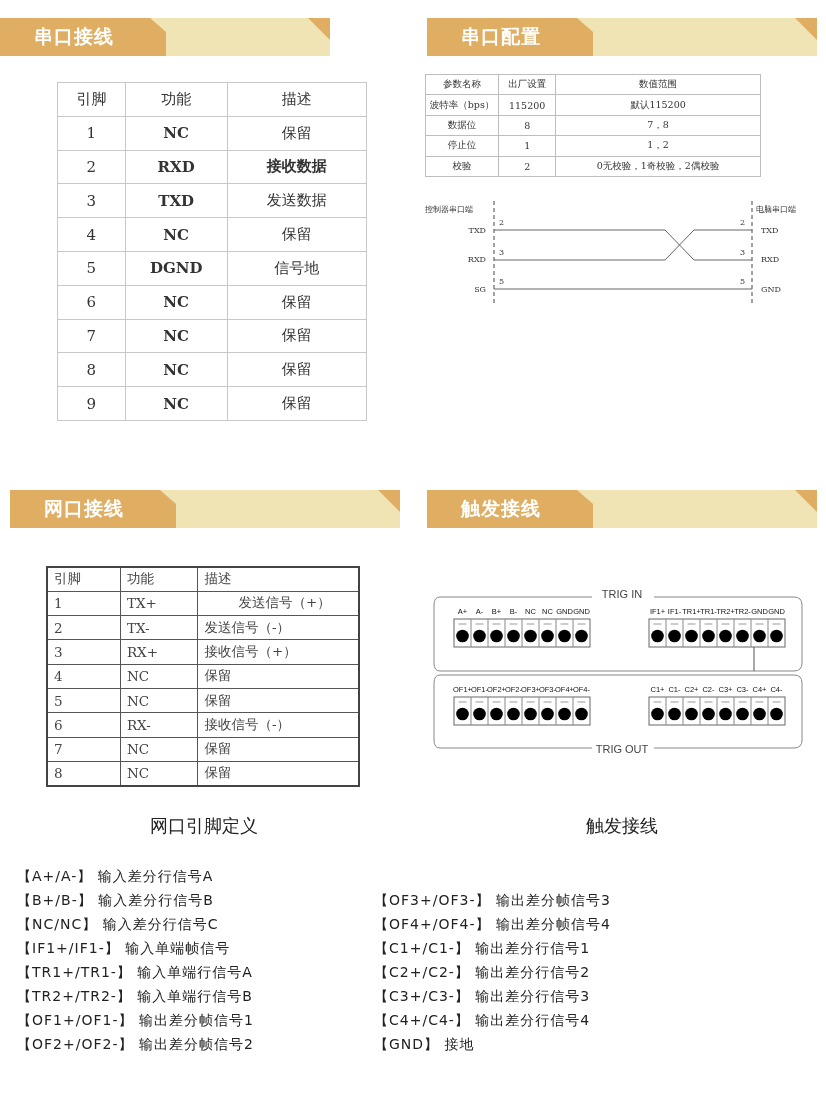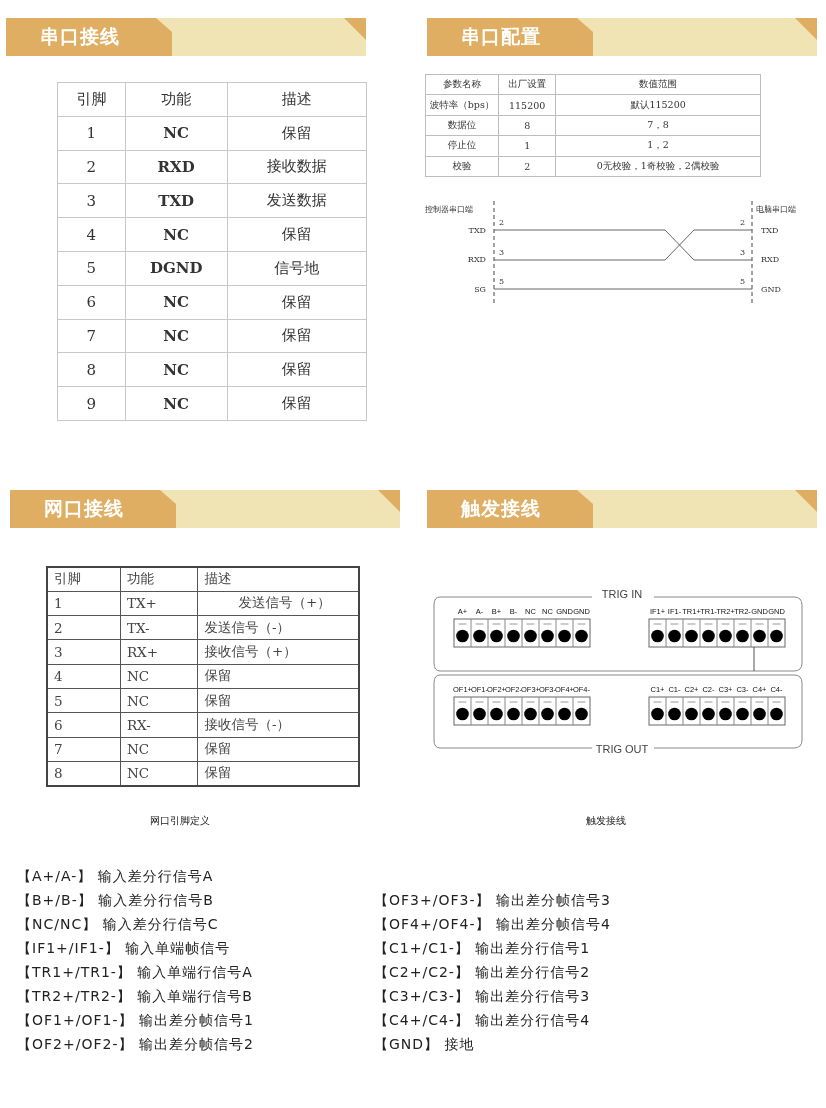--- a/index.html
+++ b/index.html
@@ -10,29 +10,29 @@
 .hdr .corner{position:absolute;right:0;top:0;width:22px;height:22px;background:#dfae62;clip-path:polygon(0 0,100% 0,100% 100%)}
 .hdr .corner:after{content:"";position:absolute}
 table{border-collapse:collapse}
 .t1{position:absolute;left:57px;top:82px;width:310px;font-family:"DejaVu Serif",serif;font-size:15px;color:#333}
 .t1 td{border:1px solid #c8c8c8;height:33.8px;text-align:center}
 .t1 td.b{font-weight:bold}
 .t2{position:absolute;left:425px;top:74px;width:336px;font-family:"DejaVu Serif",serif;font-size:9.5px;color:#333}
 .t2 td{border:1px solid #bdbdbd;height:20.4px;text-align:center}
 .t3{position:absolute;left:46px;top:566px;width:314px;font-family:"DejaVu Serif",serif;font-size:13.5px;color:#444;border:2px solid #444}
 .t3 td{border:1px solid #555;height:24.3px;padding-left:6px}
-.cap{position:absolute;font-size:10px;color:#222}
+.cap{position:absolute;font-size:18px;color:#222}
 .notes{position:absolute;font-size:14px;line-height:24px;color:#222;letter-spacing:1px}
 .wire{position:absolute;left:420px;top:196px}
 .trig{position:absolute;left:432px;top:585px}
 </style>
 </head>
 <body>
 
-<div class="hdr" style="left:6px;top:18px;width:360px">
+<div class="hdr" style="left:0;top:18px;width:330px">
  <div class="tab">
       <span>串口接线</span>
     </div>
  <div class="corner"></div>
 </div>
 <div class="hdr" style="left:427px;top:18px;width:390px">
  <div class="tab">
       <span>串口配置</span>
     </div>
  <div class="corner"></div>
@@ -58,21 +58,21 @@
         <td style="width: 140px;">描述</td>
       </tr>
       <tr>
         <td style="width: 68px;">1</td>
         <td class="b" style="width: 102px;">NC</td>
         <td style="width: 140px;">保留</td>
       </tr>
       <tr>
         <td style="width: 68px;">2</td>
         <td class="b" style="width: 102px;">RXD</td>
-        <td style="width: 140px;">接收数据</td>
+        <td style="width: 140px; font-weight: bold;">接收数据</td>
       </tr>
       <tr>
         <td style="width: 68px;">3</td>
         <td class="b" style="width: 102px;">TXD</td>
         <td style="width: 140px;">发送数据</td>
       </tr>
       <tr>
         <td style="width: 68px;">4</td>
         <td class="b" style="width: 102px;">NC</td>
         <td style="width: 140px;">保留</td>

